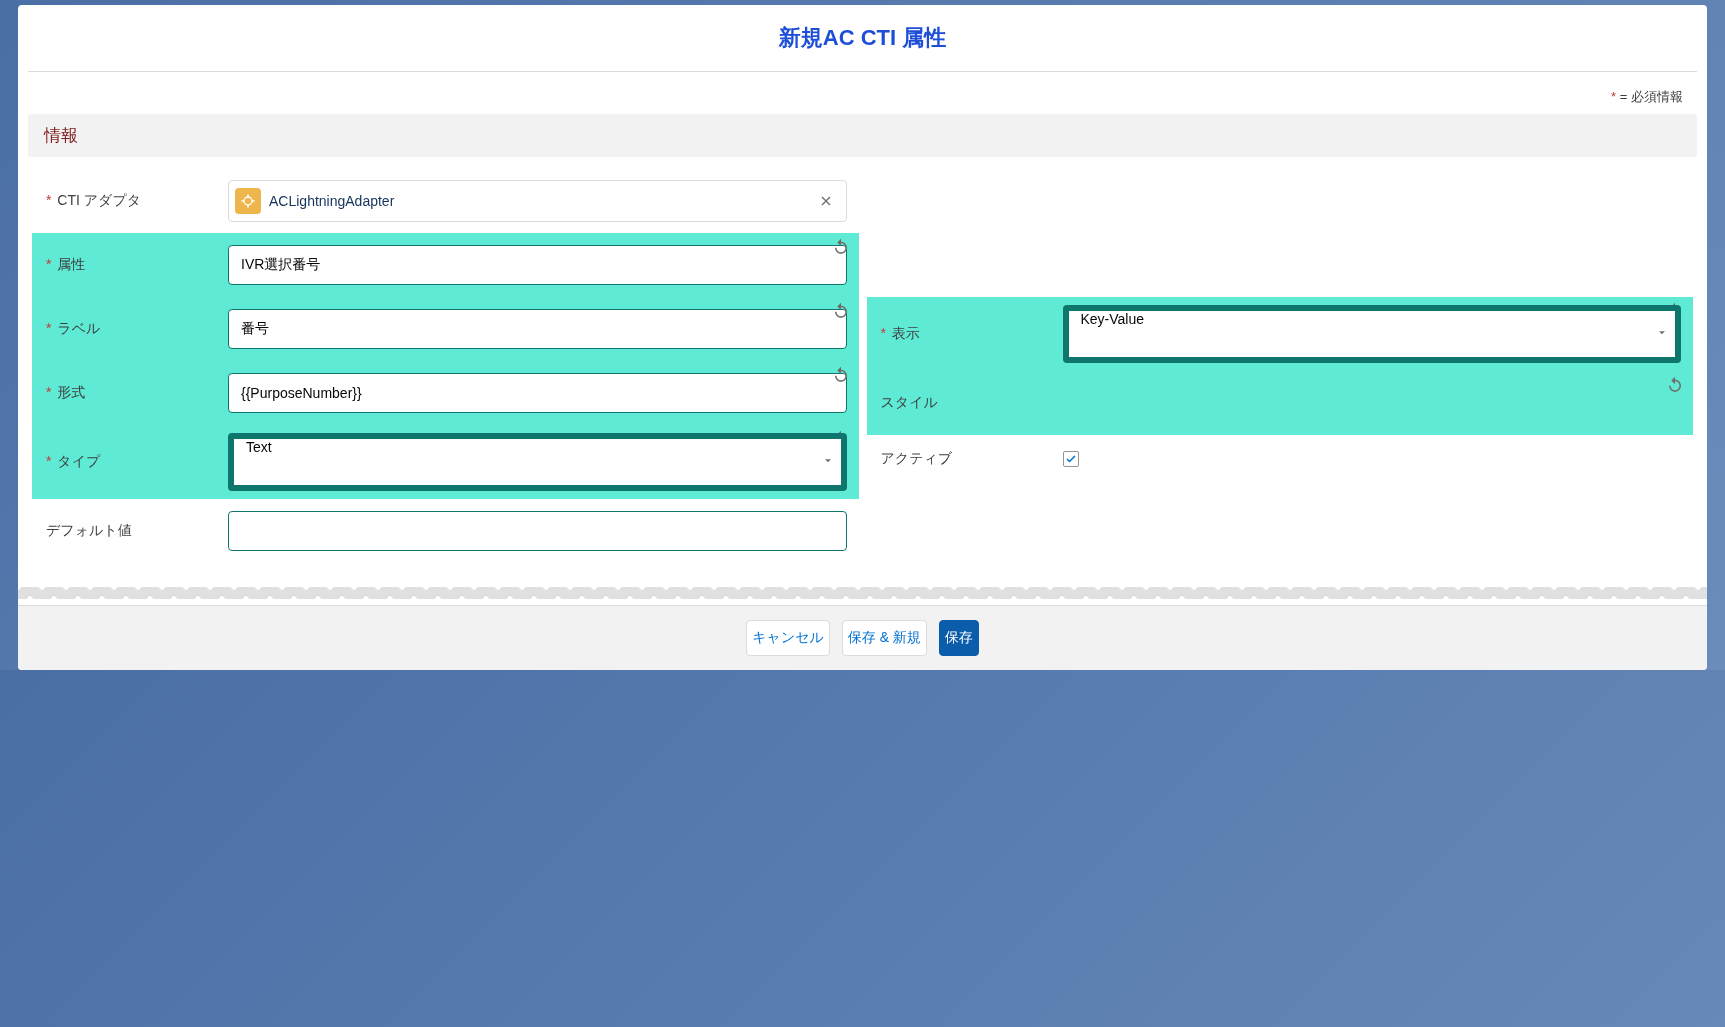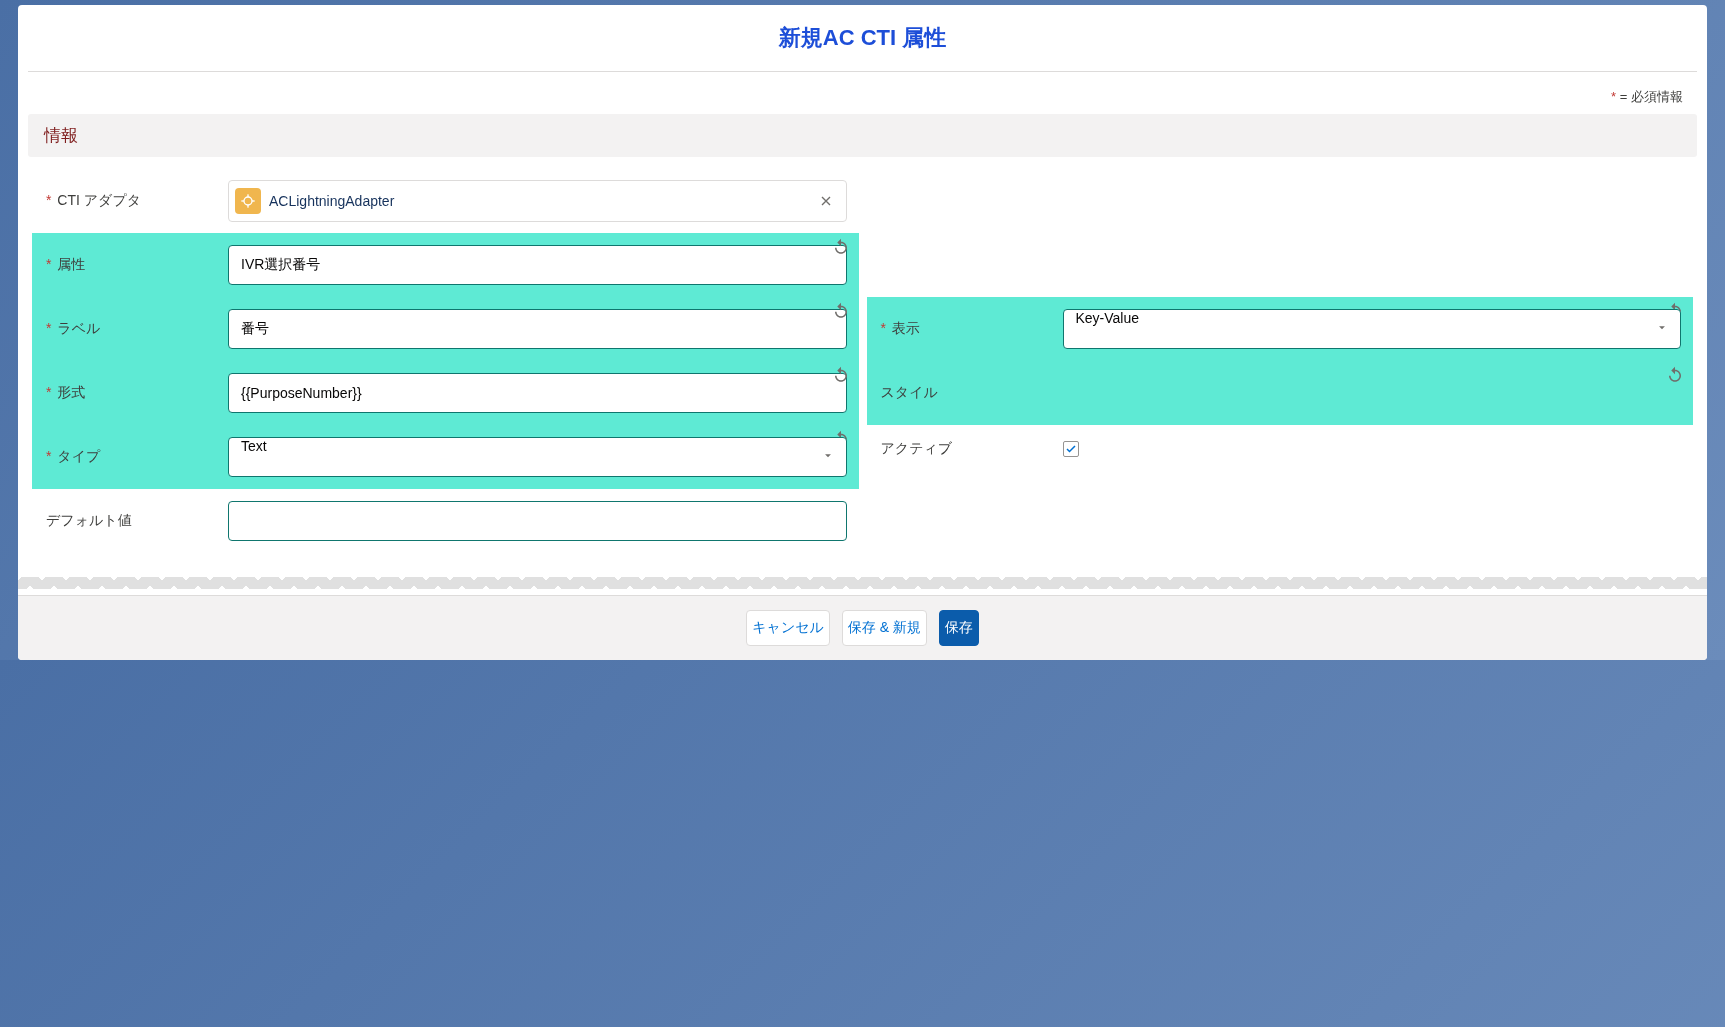--- a/index.html
+++ b/index.html
@@ -155,22 +155,22 @@
     .lookup-pill-clear svg {
       width: 16px;
       height: 16px;
     }
     .select-wrap {
       position: relative;
       width: 100%;
     }
     .select-input {
       width: 100%;
-      height: 40px;
-      border: 1px solid #0f766e;
+      height: 58px;
+      border: 6px solid #0f766e;
       border-radius: 4px;
       padding: 0 36px 0 12px;
       font-size: 14px;
       color: #080707;
       background: #fff;
       appearance: none;
       cursor: pointer;
     }
     .select-caret {
       position: absolute;

